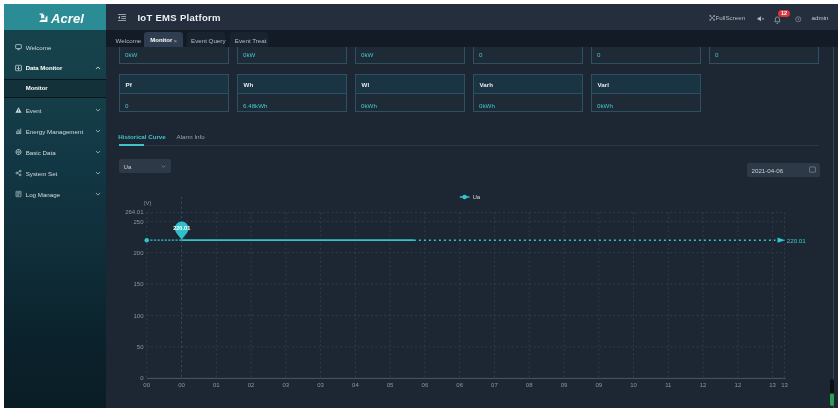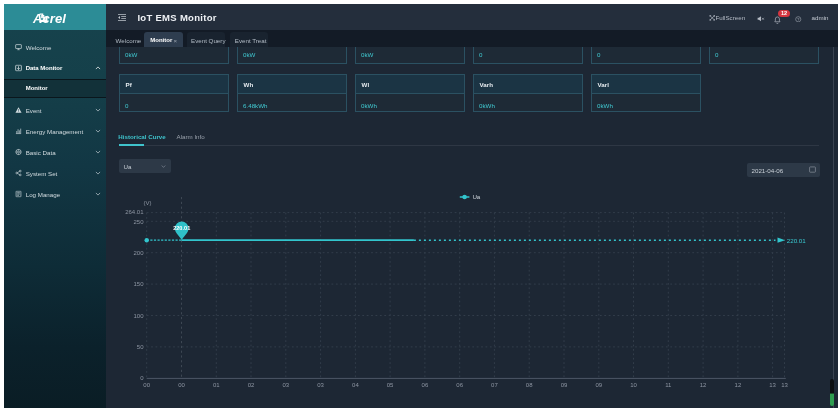--- a/index.html
+++ b/index.html
@@ -296,31 +296,31 @@
     </div>
   </div>
   <div id="logo">
     <svg class="abs" style="left:33.5px;top:9px;width:10.5px;height:11.5px;" viewBox="0 0 20 22">
       <g fill="#ffffff">
         <path d="M2 17 L18 17 L18 5 L14 9 L14 13 L6 13 Z"></path>
         <path d="M3 1 h7 v7 h-2.2 v-4.8 h-4.8 z"></path>
         <path d="M6 4 h6 v6 h-6 z M8 6 v2 h2 v-2 z" fill-rule="evenodd"></path>
       </g>
     </svg>
-    <span class="abs" style="left:29px;top:14.2px;transform:translateY(-50%);color:#fff;font-size:13px;font-weight:bold;font-style:italic;letter-spacing:0.1px;">Acrel</span>
+    <span class="abs" style="left:47px;top:14.2px;transform:translateY(-50%);color:#fff;font-size:13px;font-weight:bold;font-style:italic;letter-spacing:0.1px;">Acrel</span>
   </div>
   <div id="header">
 
     <svg class="abs" style="left:11.9px;top:10.3px;width:8.6px;height:7px;" viewBox="0 0 20 16">
       <g stroke="#cdd3da" stroke-width="1.6" fill="none">
             <path d="M0 1h20M7.5 5.7h12.5M7.5 10.3h12.5M0 15h20"></path>
           </g>
       <path d="M4.5 4.5 L0.5 8 L4.5 11.5 Z" fill="#cdd3da"></path>
     </svg>
-    <span class="abs" style="left:31.4px;top:13.8px;transform:translateY(-50%);color:#eef1f5;font-size:9.5px;font-weight:bold;letter-spacing:0.3px;">IoT EMS Monitor</span>
+    <span class="abs" style="left:31.4px;top:13.8px;transform:translateY(-50%);color:#eef1f5;font-size:9.5px;font-weight:bold;letter-spacing:0.3px;">IoT EMS Platform</span>
 
     <svg class="abs" style="left:602.7px;top:11.4px;width:6.5px;height:5.8px;" viewBox="0 0 16 16">
       <g stroke="#b6bcc6" stroke-width="2" fill="none">
             <path d="M1.5 1.5 L14.5 14.5 M14.5 1.5 L1.5 14.5"></path>
           </g>
       <g fill="#b6bcc6">
             <path d="M1 1 h4.5 l-4.5 4.5 z"></path>
             <path d="M15 1 v4.5 l-4.5 -4.5 z"></path>
             <path d="M1 15 v-4.5 l4.5 4.5 z"></path>
             <path d="M15 15 h-4.5 l4.5 -4.5 z"></path>

